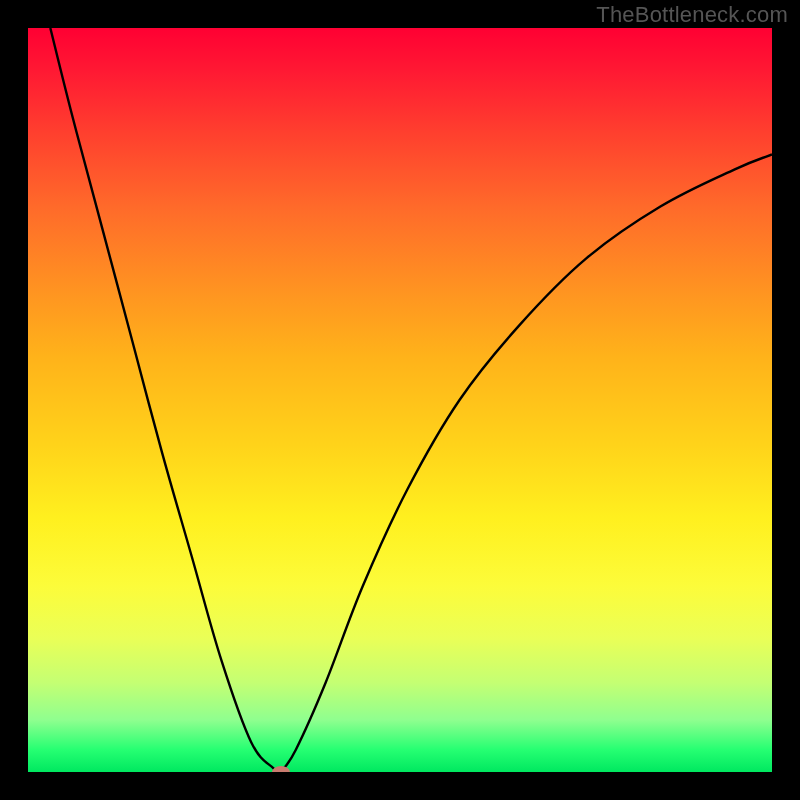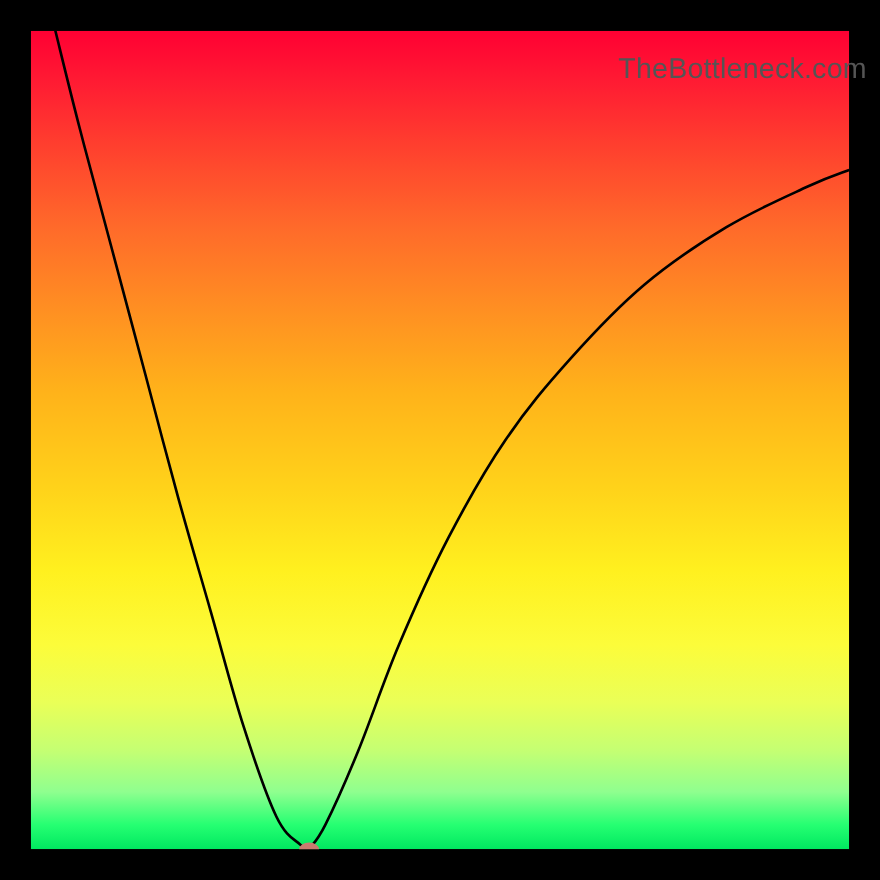--- a/index.html
+++ b/index.html
@@ -45,24 +45,23 @@
       #8fff8f 93%,
       #26ff72 97%,
       #00e860 100%
     );
   }
   .watermark {
     position: absolute;
     top: 2px;
     right: 12px;
     color: #555;
-    font-size: 26px;
+    font-size: 22px;
     letter-spacing: 0.2px;
     font-weight: 500;
-    margin-top: 45px;
   }
   svg.curve {
     position: absolute;
     inset: 0;
   }
   .dot {
     position: absolute;
     width: 18px;
     height: 12px;
     border-radius: 50%;

